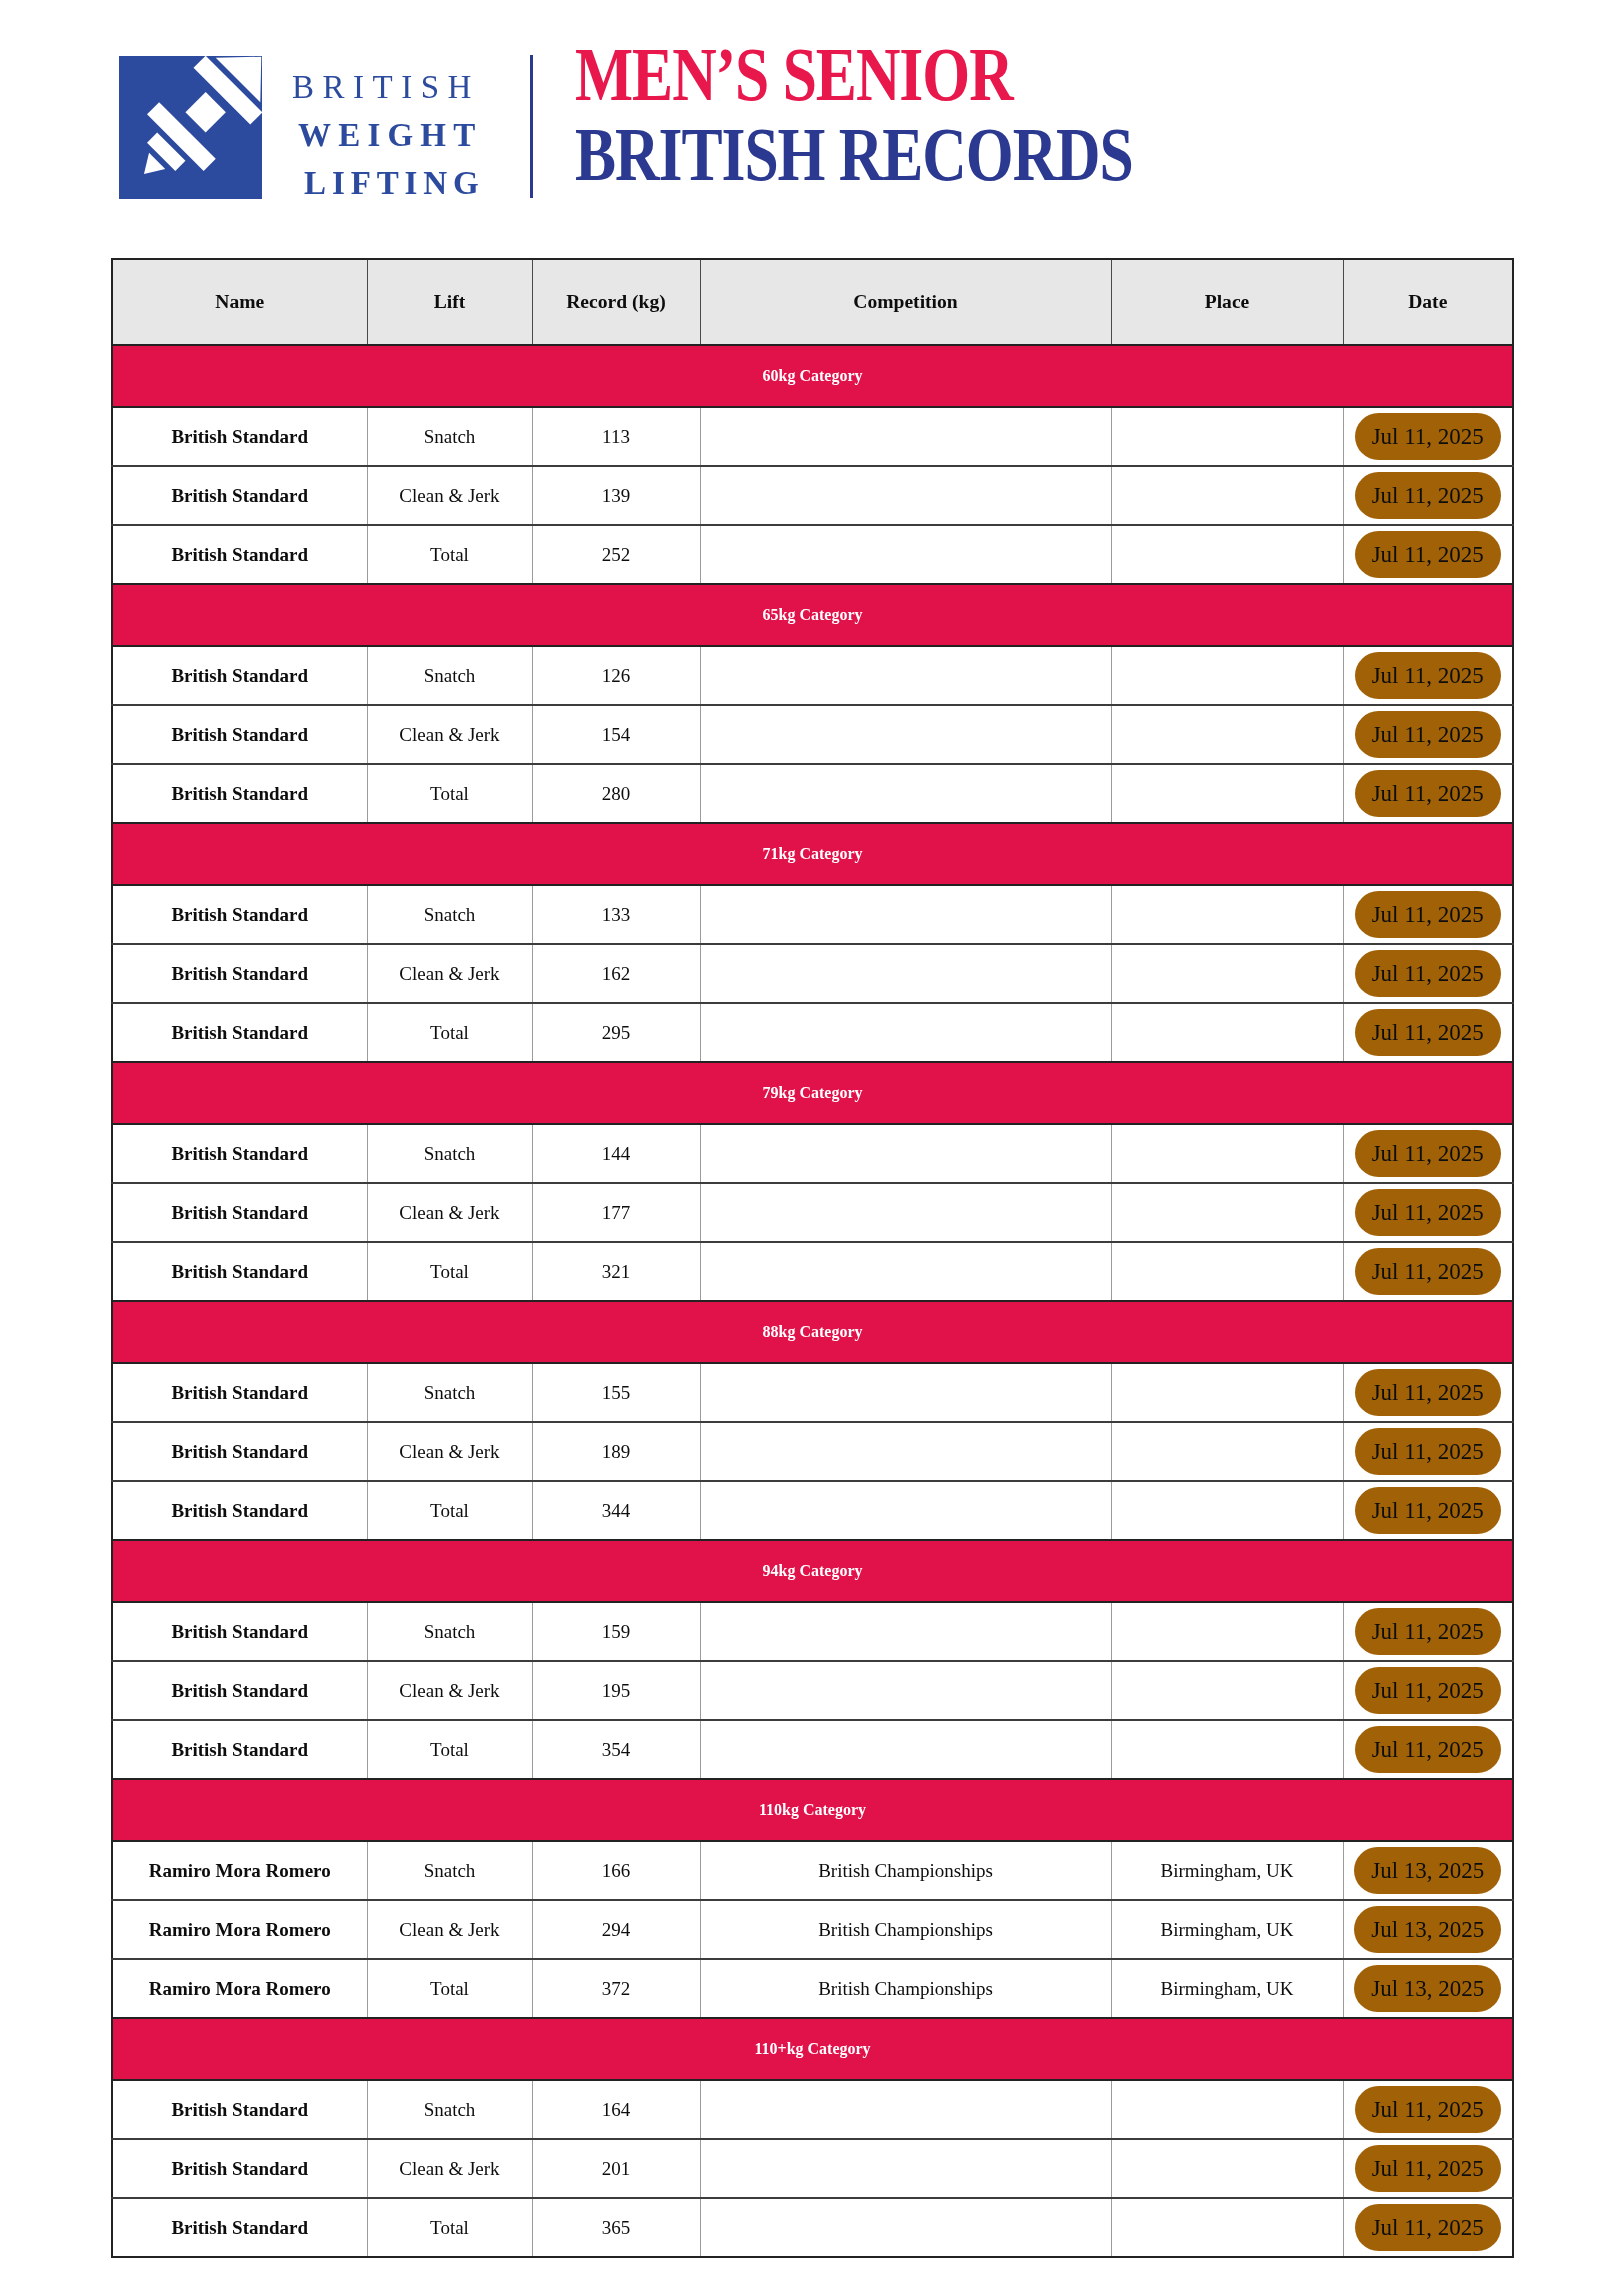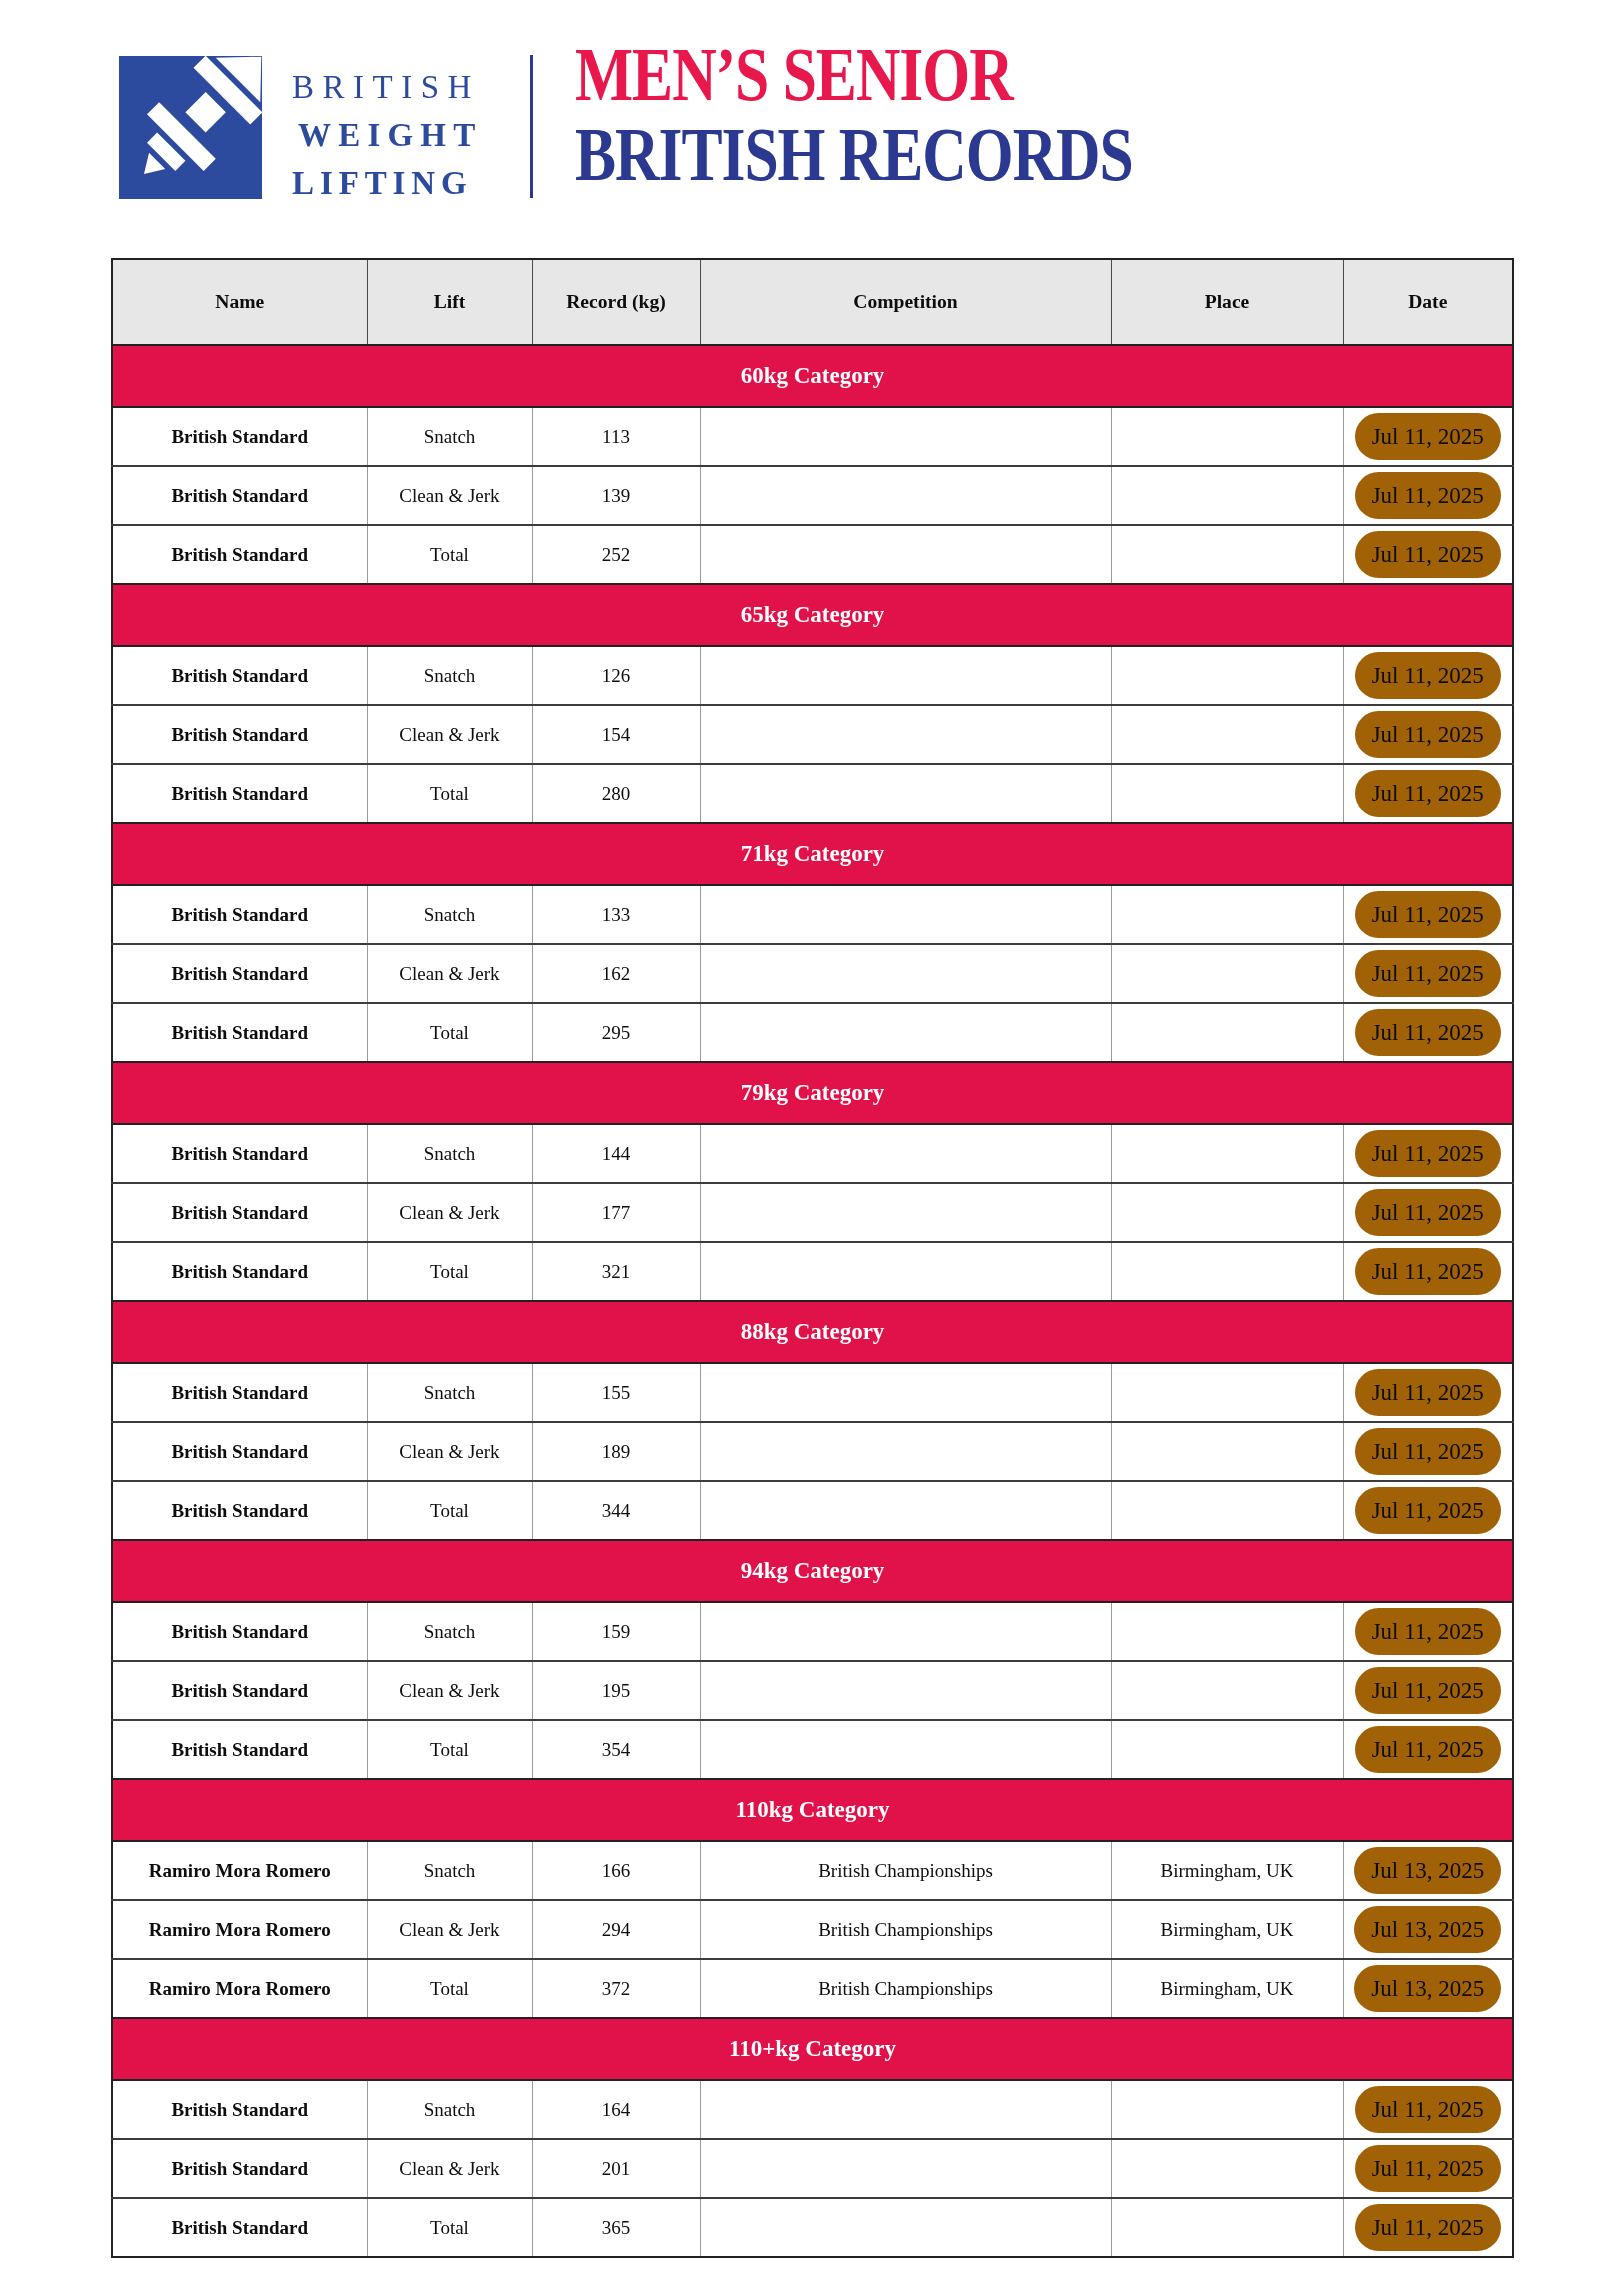--- a/index.html
+++ b/index.html
@@ -24,21 +24,21 @@
   .wordmark {
     position: absolute;
     left: 292px; top: 63px;
     color: #2d4b9e;
     line-height: 48px;
     font-size: 33px;
     white-space: nowrap;
   }
   .wordmark .wm1 { font-weight: 400; letter-spacing: 8.5px; }
   .wordmark .wm2 { font-weight: 600; letter-spacing: 7.2px; margin-left: 6px; }
-  .wordmark .wm3 { font-weight: 800; letter-spacing: 5.9px; }
+  .wordmark .wm3 { font-weight: 800; letter-spacing: 5.9px; margin-left: 12px; }
 
   .brand-divider {
     position: absolute;
     left: 530px; top: 55px;
     width: 2.6px; height: 143px;
     background: #2b3990;
   }
 
   .page-title {
     position: absolute;
@@ -99,21 +99,21 @@
   td.cell-name { font-weight: 700; }
   td.cell-competition, td.cell-place {
     text-align: left;
     padding-left: 7.9px;
     font-size: 18.3px;
   }
   tr.band-row td.band-cell {
     background: #e1114a;
     color: #ffffff;
     font-weight: 700;
-    font-size: 23px;
+    font-size: 16px;
     height: 60px;
     text-align: center;
     border: 2px solid #222222;
     border-left: 2px solid #222222;
     border-right: 2px solid #222222;
   }
   .pill {
     display: inline-block;
     background: #a16207;
     border-radius: 23.6px;

